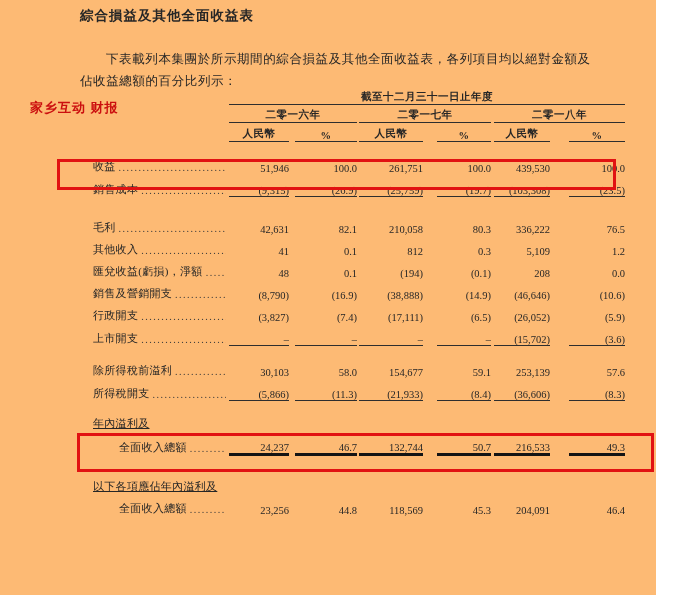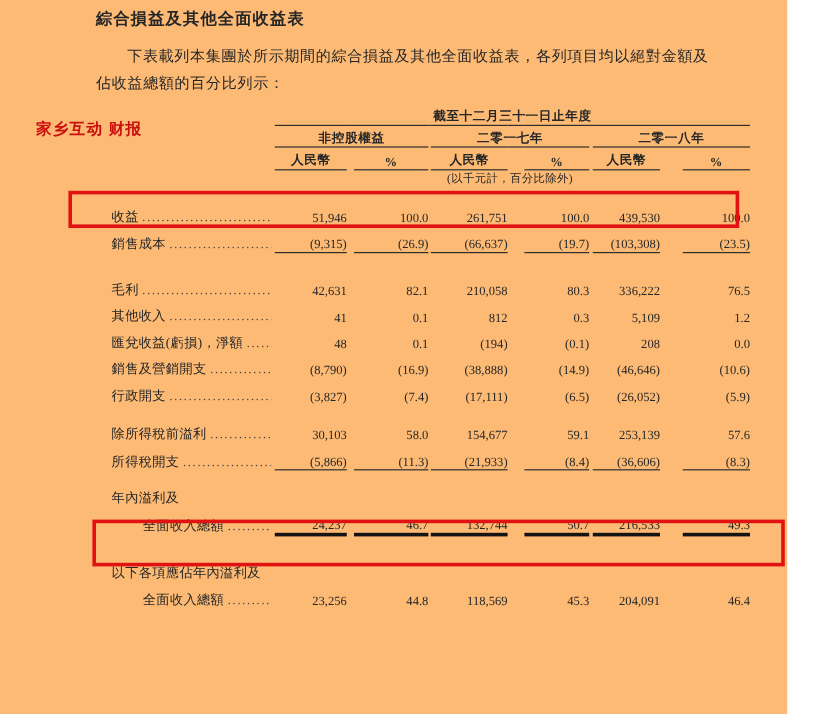--- a/index.html
+++ b/index.html
@@ -1,30 +1,30 @@
 <!DOCTYPE html>
 <html><head>
 <meta charset="utf-8">
 <style>
   html,body{margin:0;padding:0;background:#fff;}
   #page{position:relative;width:656px;height:595px;background:#fdba74;overflow:hidden;
         font-family:"Liberation Serif",serif;color:#262626;}
   
   #doc-title{position:absolute;left:80px;top:7px;font-size:13.5px;font-weight:bold;letter-spacing:1px;}
   #intro{position:absolute;left:80px;top:36px;width:525px;font-size:12.5px;letter-spacing:0.6px;line-height:22px;}
-  #intro .l1{text-indent:26px;}
+  #intro .l1{text-indent:26px;margin-top:12px;}
   
   #annot{position:absolute;left:30px;top:99px;font-family:"Liberation Sans",sans-serif;
          font-size:13px;font-weight:bold;letter-spacing:1px;}
   
   #fin-table{position:absolute;left:93px;top:86px;width:532px;border-collapse:collapse;table-layout:fixed;}
   #fin-table td{padding:0;vertical-align:bottom;overflow:hidden;}
   .h1 td{height:18px;} .h2 td{height:17px;} .h3 td{height:18px;} .h4 td{height:14px;}
   .r td{height:22px;padding-bottom:3px;}
-  .short td{height:18px;padding-bottom:3px;}
+  .short td{height:18px;padding-bottom:3px;text-decoration:underline;}
   .c{text-align:center;}
   .b{font-weight:bold;font-size:10.5px;letter-spacing:0.5px;}
   .note{font-size:9.5px;letter-spacing:0.3px;white-space:nowrap;}
   .bb1{border-bottom:1.2px solid #2e2e2e;}
   .u1{border-bottom:1.2px solid #2e2e2e;}
   .u3{border-bottom:3.5px solid #141414;}
   .v{text-align:right;font-size:10.5px;white-space:nowrap;}
   .v.plain{padding-right:8px;}
   .v.paren{padding-right:3px;}
   .lblcol{font-size:11px;letter-spacing:0.3px;margin-top:40px;}
@@ -68,48 +68,40 @@
         <col style="width:19px">
         <col style="width:56px">
     </colgroup>
     <thead>
       <tr class="h1">
         <td></td>
         <td colspan="11" class="c b bb1">截至十二月三十一日止年度</td>
       </tr>
       <tr class="h2">
         <td></td>
-        <td colspan="3" class="c b bb1">非控股權益</td>
+        <td colspan="3" class="c b bb1">二零一六年</td>
         <td></td>
         <td colspan="3" class="c b bb1">二零一七年</td>
         <td></td>
         <td colspan="3" class="c b bb1">二零一八年</td>
       </tr>
       <tr class="h3">
         <td></td>
         <td class="c b bb1">人民幣</td>
         <td></td>
         <td class="c b bb1">%</td>
         <td></td>
         <td class="c b bb1">人民幣</td>
         <td></td>
         <td class="c b bb1">%</td>
         <td></td>
         <td class="c b bb1">人民幣</td>
         <td></td>
         <td class="c b bb1">%</td>
       </tr>
-      <tr class="h4">
-        <td></td>
-        <td colspan="3"></td>
-        <td></td>
-        <td colspan="3" class="c note">(以千元計，百分比除外)</td>
-        <td></td>
-        <td colspan="3"></td>
-      </tr>
     </thead>
     <tbody id="fin-body">
         <tr class="sp">
           <td colspan="12" style="height: 10px;"></td>
         </tr>
         <tr class="r">
           <td class="lblcol">
             <div class="cellflex">
               <span class="lbl">收益</span>
               <span class="dots"></span>
@@ -131,21 +123,21 @@
           <td class="lblcol">
             <div class="cellflex">
               <span class="lbl">銷售成本</span>
               <span class="dots"></span>
             </div>
           </td>
           <td class="v paren u1">(9,315)</td>
           <td></td>
           <td class="v paren u1">(26.9)</td>
           <td></td>
-          <td class="v paren u1">(66,637)</td>
+          <td class="v paren u1">(25,759)</td>
           <td></td>
           <td class="v paren u1">(19.7)</td>
           <td></td>
           <td class="v paren u1">(103,308)</td>
           <td></td>
           <td class="v paren u1">(23.5)</td>
         </tr>
         <tr class="sp">
           <td colspan="12" style="height: 16px;"></td>
         </tr>
@@ -236,20 +228,39 @@
           <td></td>
           <td class="v paren">(7.4)</td>
           <td></td>
           <td class="v paren">(17,111)</td>
           <td></td>
           <td class="v paren">(6.5)</td>
           <td></td>
           <td class="v paren">(26,052)</td>
           <td></td>
           <td class="v paren">(5.9)</td>
+        </tr>
+        <tr class="r">
+          <td class="lblcol">
+            <div class="cellflex">
+              <span class="lbl">上市開支</span>
+              <span class="dots"></span>
+            </div>
+          </td>
+          <td class="v plain u1">–</td>
+          <td></td>
+          <td class="v plain u1">–</td>
+          <td></td>
+          <td class="v plain u1">–</td>
+          <td></td>
+          <td class="v plain u1">–</td>
+          <td></td>
+          <td class="v paren u1">(15,702)</td>
+          <td></td>
+          <td class="v paren u1">(3.6)</td>
         </tr>
         <tr class="sp">
           <td colspan="12" style="height: 10px;"></td>
         </tr>
         <tr class="r">
           <td class="lblcol">
             <div class="cellflex">
               <span class="lbl">除所得稅前溢利</span>
               <span class="dots"></span>
             </div>

